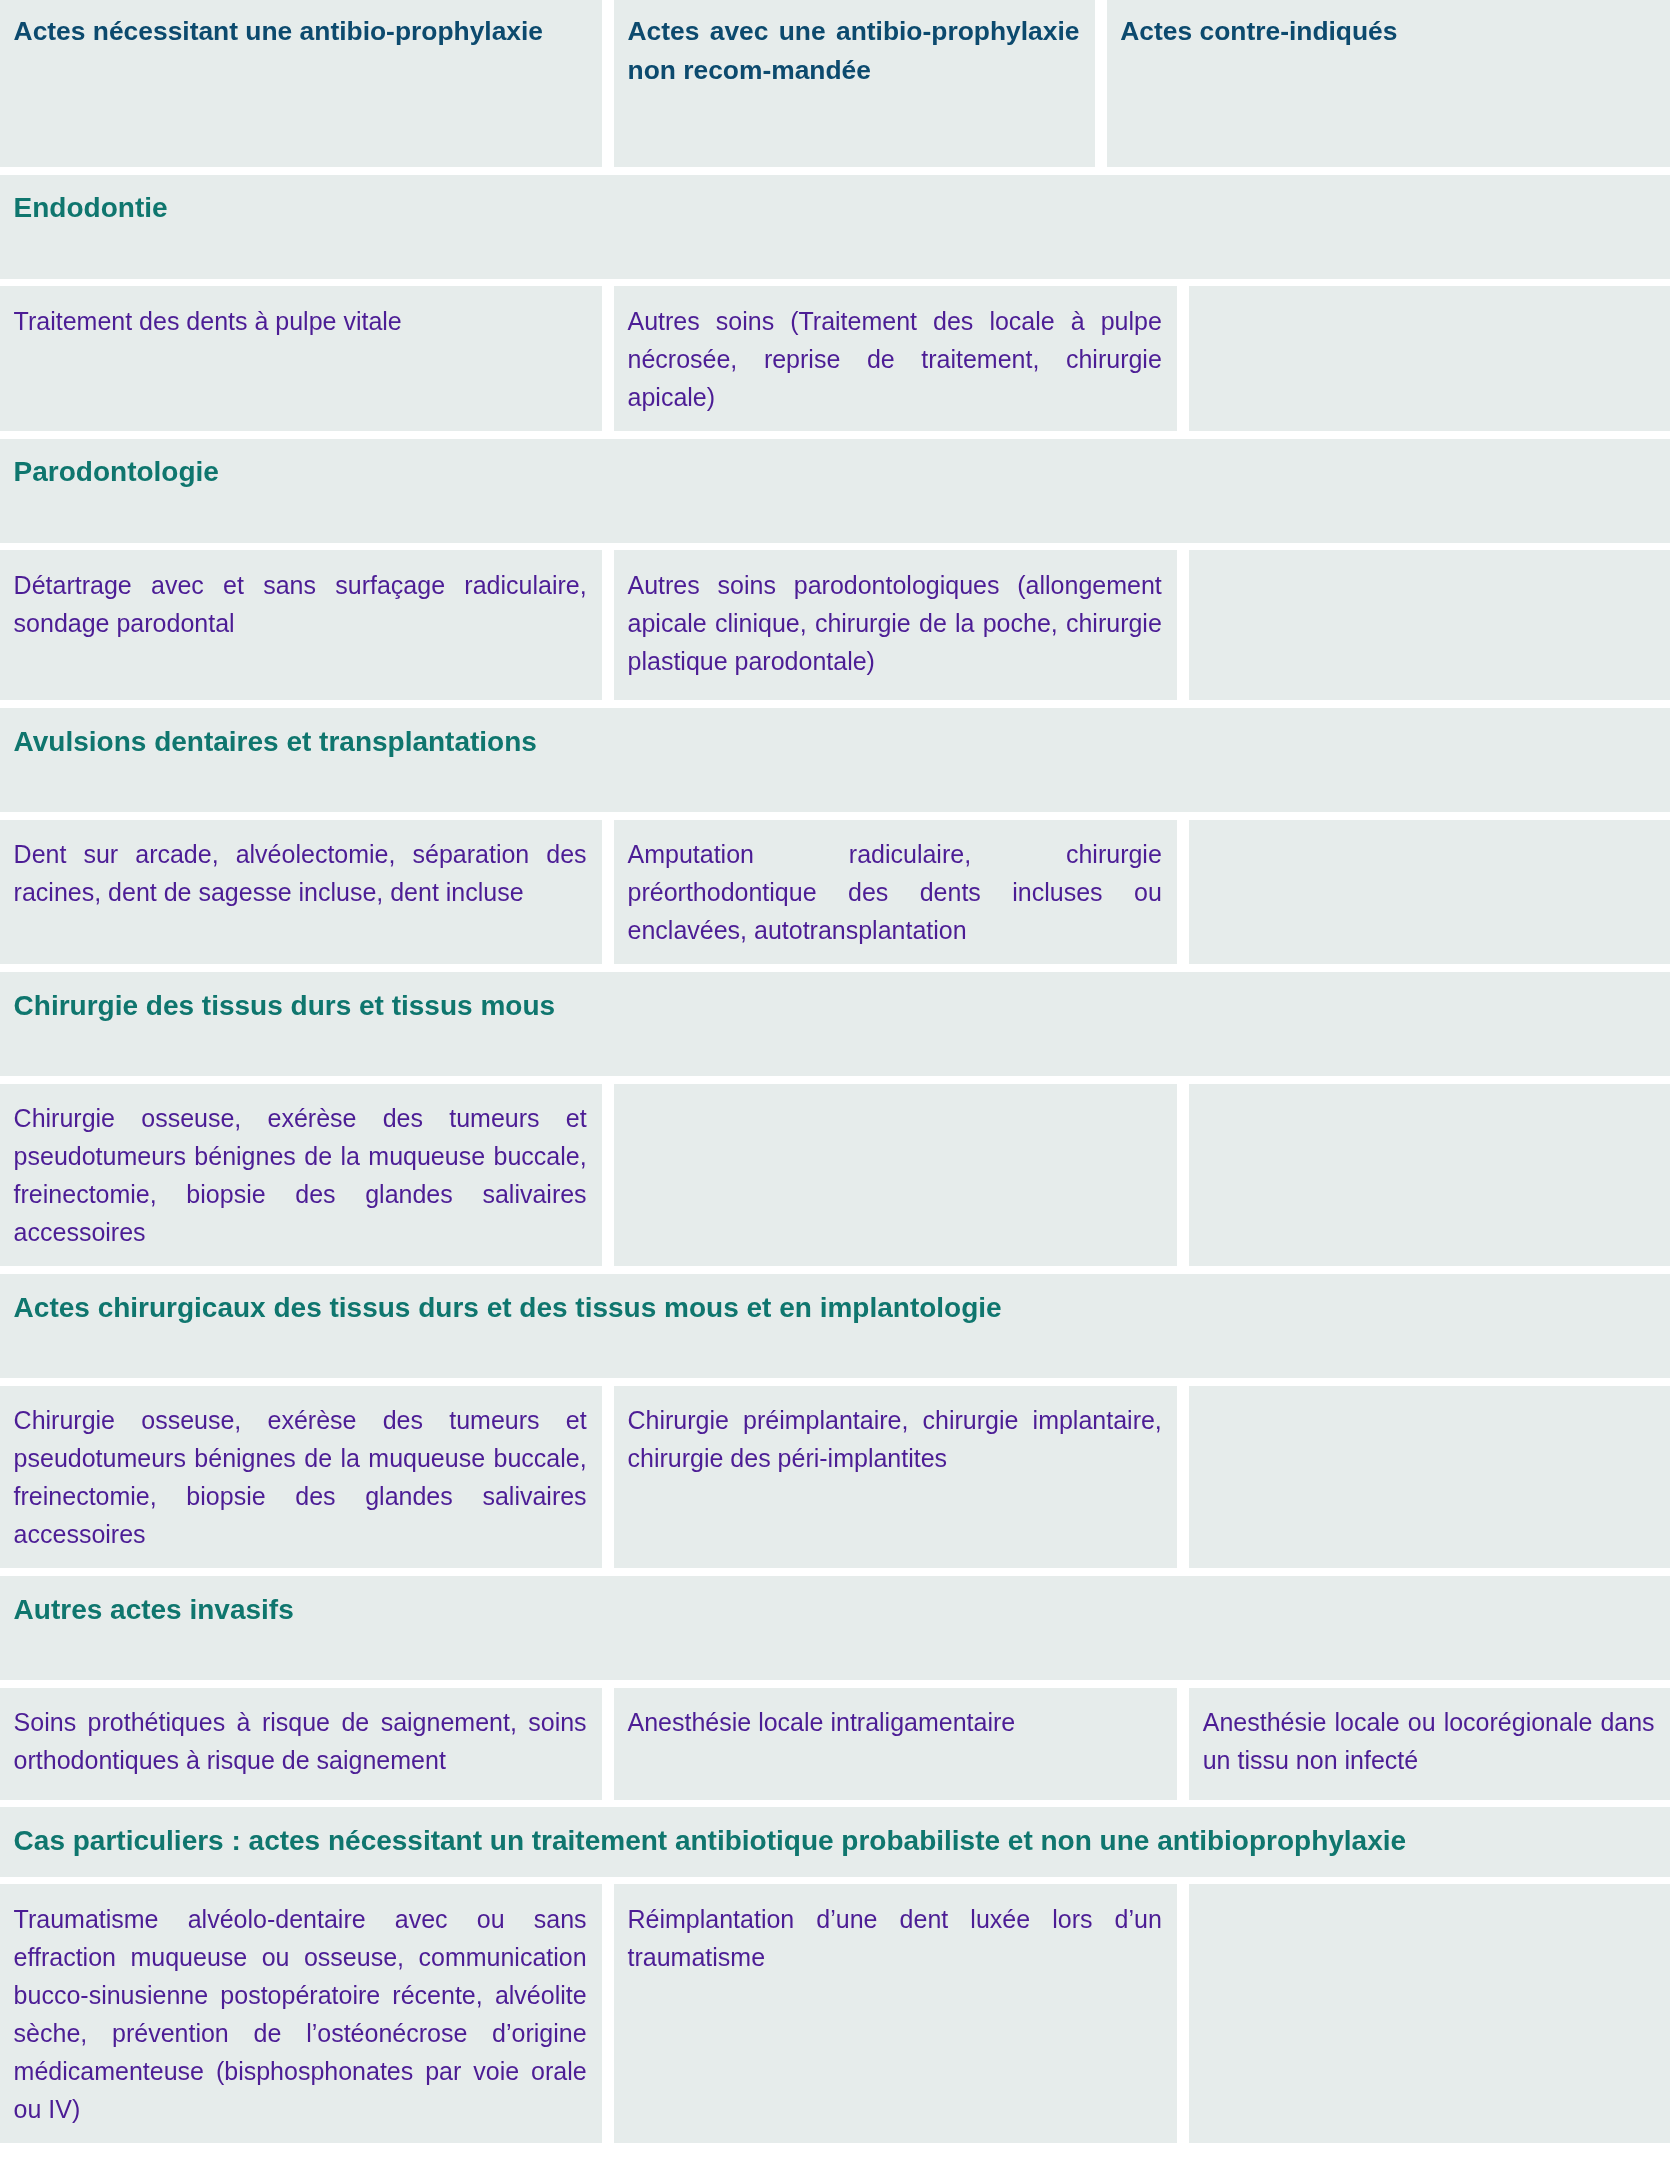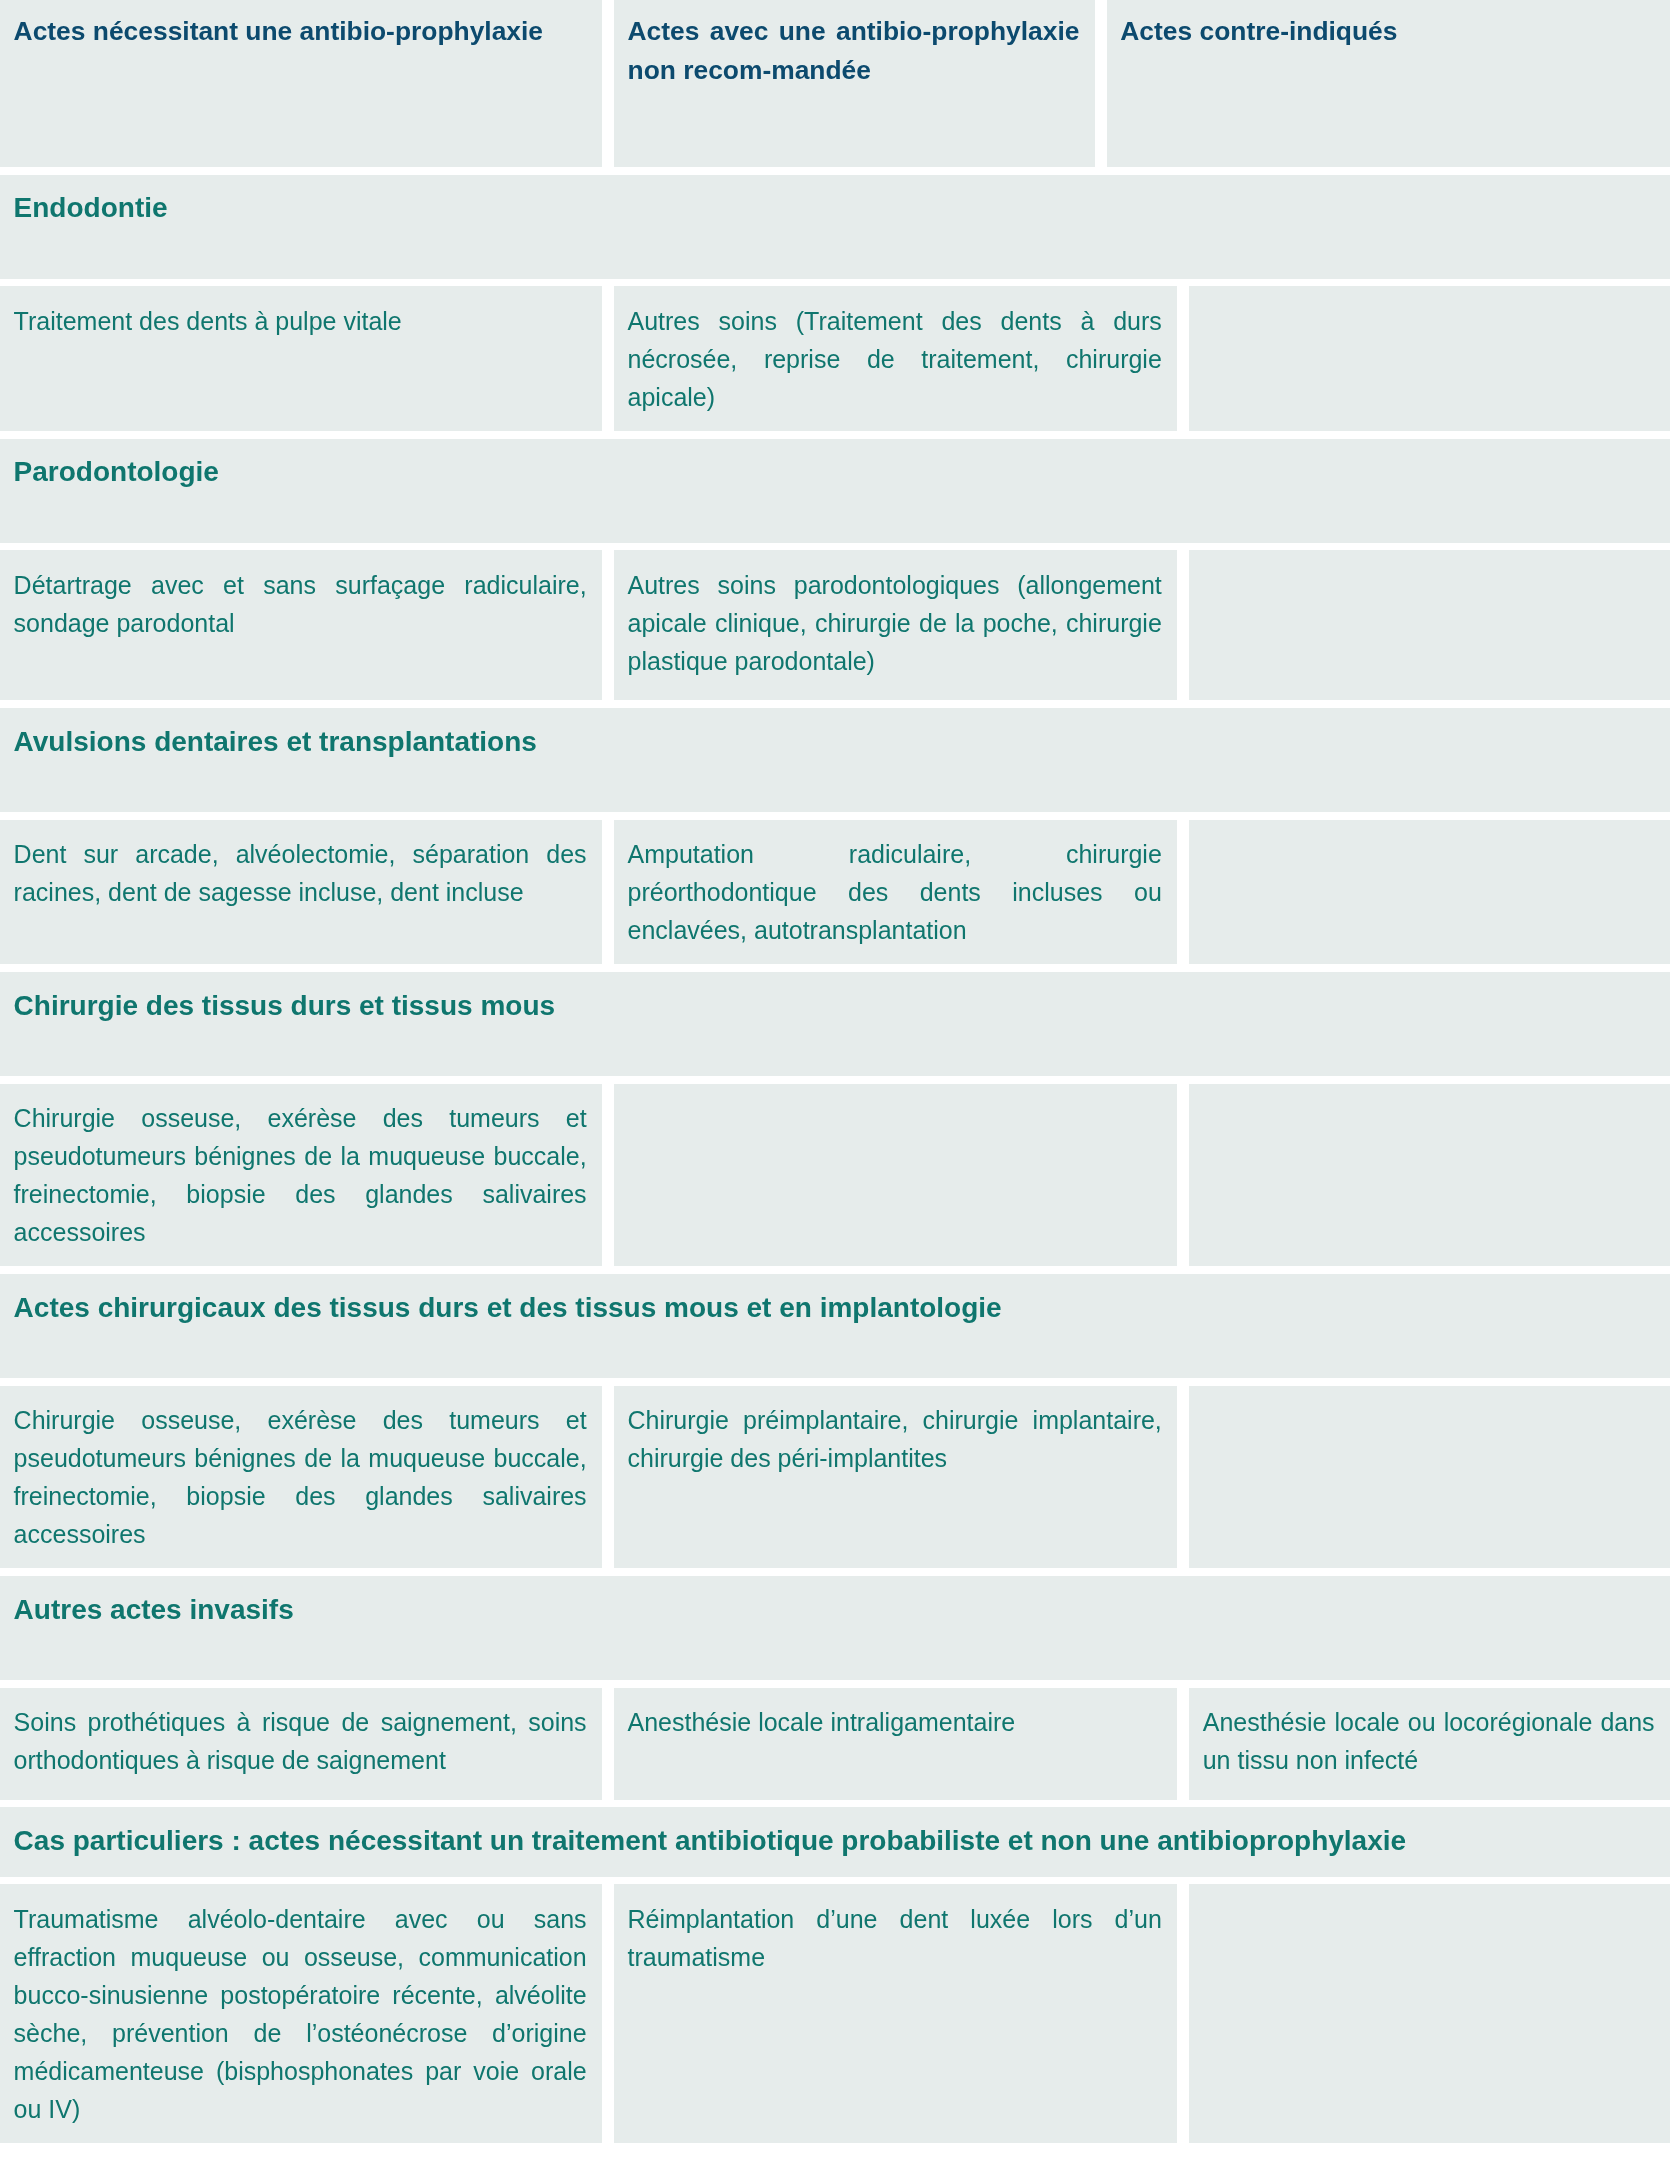--- a/index.html
+++ b/index.html
@@ -36,21 +36,21 @@
   .col1 { width: 606px; }
   .col2 { width: 567px; margin-left: 12px; }
   .col3 { width: 484px; margin-left: 12px; }
 
   .cell p {
     margin: 0;
     text-align: justify;
     text-justify: inter-word;
     font-size: 25px;
     line-height: 1.52;
-    color: #0f766e;
+    color: #4c1d95;
     hyphens: manual;
   }
   .cell.empty p { min-height: 0; }
 
   
   .header-row .cell {
     padding-top: 12px;
     padding-bottom: 12px;
     min-height: 167px;
   }
@@ -107,21 +107,21 @@
   <div class="section-row">
     <div class="section-head single h-endo">
       <p>Endodontie</p>
     </div>
   </div>
   <div class="row">
     <div class="cell col1" style="min-height:112px">
       <p>Traitement des dents à pulpe vitale</p>
     </div>
     <div class="cell col2" style="min-height:112px">
-      <p>Autres soins (Traitement des dents à durs nécrosée, reprise de traitement, chirurgie apicale)</p>
+      <p>Autres soins (Traitement des locale à pulpe nécrosée, reprise de traitement, chirurgie apicale)</p>
     </div>
     <div class="cell col3 empty" style="min-height:112px">
       <p></p>
     </div>
   </div>
 
   <div class="section-row">
     <div class="section-head single h-endo">
       <p>Parodontologie</p>
     </div>

